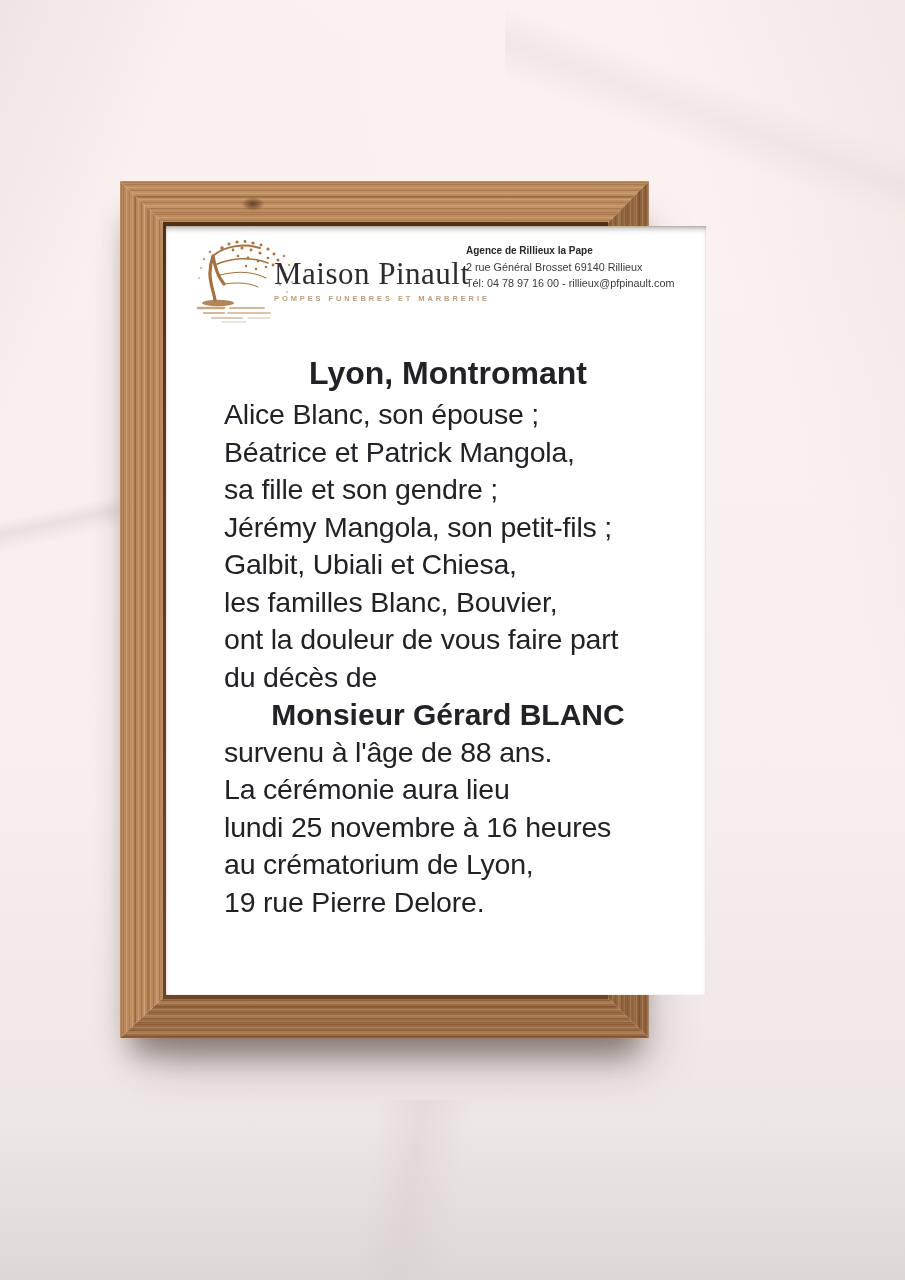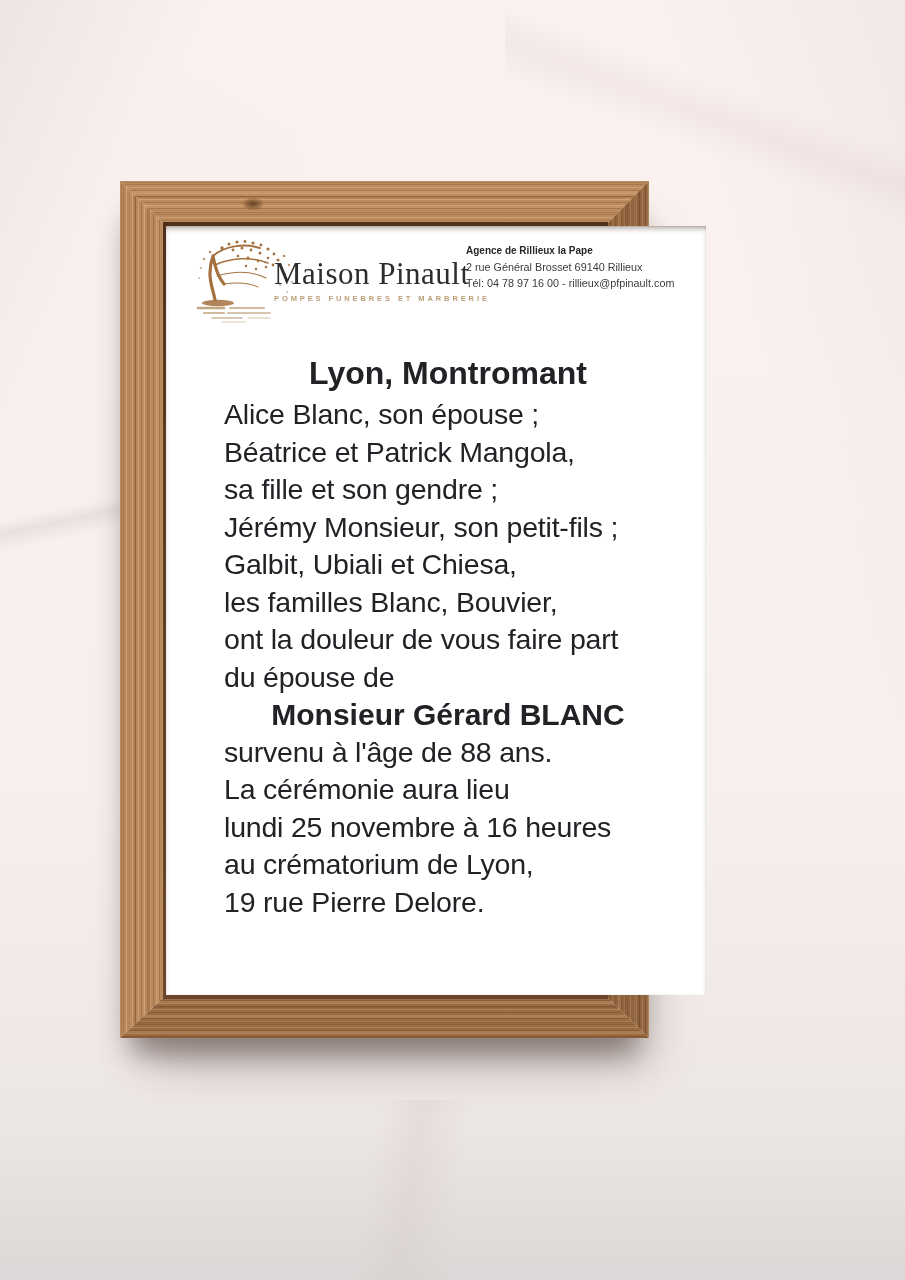--- a/index.html
+++ b/index.html
@@ -172,25 +172,25 @@
         <div class="agency-line">Tél: 04 78 97 16 00 - rillieux@pfpinault.com</div>
       </div>
     </div>
 
     <div class="announcement">
       <div class="loc-line">Lyon, Montromant</div>
       <div>
           <div class="ann-line">Alice Blanc, son épouse ;</div>
           <div class="ann-line">Béatrice et Patrick Mangola,</div>
           <div class="ann-line">sa fille et son gendre ;</div>
-          <div class="ann-line">Jérémy Monsieur, son petit-fils ;</div>
+          <div class="ann-line">Jérémy Mangola, son petit-fils ;</div>
           <div class="ann-line">Galbit, Ubiali et Chiesa,</div>
           <div class="ann-line">les familles Blanc, Bouvier,</div>
           <div class="ann-line">ont la douleur de vous faire part</div>
-          <div class="ann-line">du épouse de</div>
+          <div class="ann-line">du décès de</div>
         </div>
       <div class="deceased">Monsieur Gérard BLANC</div>
       <div>
           <div class="ann-line">survenu à l'âge de 88 ans.</div>
           <div class="ann-line">La cérémonie aura lieu</div>
           <div class="ann-line">lundi 25 novembre à 16 heures</div>
           <div class="ann-line">au crématorium de Lyon,</div>
           <div class="ann-line">19 rue Pierre Delore.</div>
         </div>
     </div>

